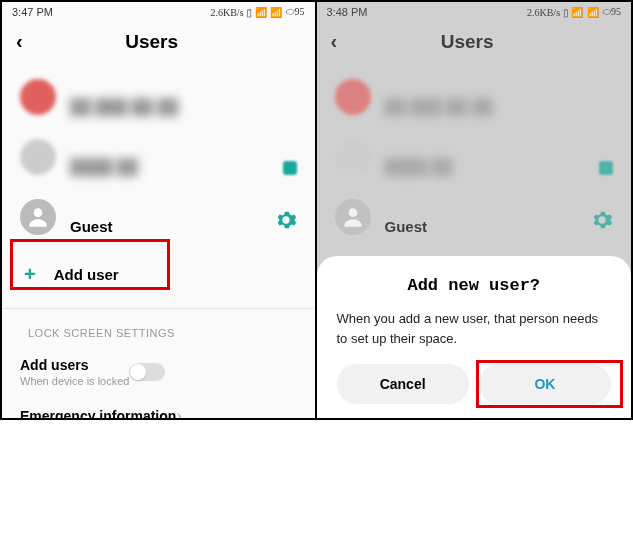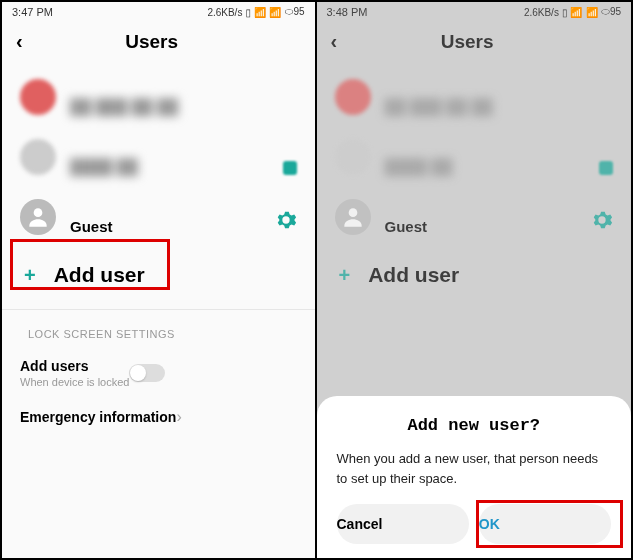--- a/index.html
+++ b/index.html
@@ -1,55 +1,55 @@
 <!DOCTYPE html>
 <html><head>
 <meta charset="utf-8">
 <style>
   * { box-sizing: border-box; margin: 0; padding: 0; }
   body { font-family: 'Comic Sans MS', cursive, sans-serif; background: #fff; }
-  .wrap { display: flex; width: 633px; height: 560px; border: 2px solid #000; }
+  .wrap { display: flex; width: 633px; height: 420px; border: 2px solid #000; }
   .phone { width: 50%; height: 100%; position: relative; overflow: hidden; }
   .phone.left { background: #fafafa; border-right: 2px solid #000; }
   .phone.right { background: #d0d0d0; }
   .status { display: flex; justify-content: space-between; align-items: center; padding: 4px 10px; font-size: 11px; font-family: Arial, sans-serif; color: #333; }
   .phone.right .status { color: #444; }
-  .status-icons { display: flex; gap: 3px; align-items: center; font-size: 10px; }
+  .status-icons { display: flex; gap: 3px; align-items: center; font-size: 10px; font-family: Liberation Serif, serif; }
   .header { display: flex; align-items: center; padding: 8px 14px 14px; }
   .back { font-size: 20px; font-weight: bold; cursor: pointer; }
   .title { flex: 1; text-align: center; font-size: 19px; font-weight: bold; margin-right: 20px; }
   .row { display: flex; align-items: flex-end; padding: 12px 18px; gap: 14px; }
   .avatar { width: 36px; height: 36px; border-radius: 50%; flex-shrink: 0; }
   .av-red { background: #e06060; filter: blur(2px); }
   .av-gray { background: #ccc; filter: blur(2px); }
   .av-guest { background: #bbb; display: flex; align-items: center; justify-content: center; }
   .av-guest svg { width: 26px; height: 26px; fill: #fff; }
   .row-text { flex: 1; font-size: 15px; font-weight: bold; }
   .blur-text { filter: blur(5px); color: #999; }
   .online-dot { width: 14px; height: 14px; background: #1aa89a; border-radius: 3px; filter: blur(1px); }
   .gear { color: #1aa89a; cursor: pointer; }
   .gear svg { width: 22px; height: 22px; fill: #1aa89a; }
   .add-row { display: flex; align-items: center; padding: 16px 22px; gap: 18px; cursor: pointer; }
   .plus { font-size: 20px; color: #1aa89a; font-weight: bold; }
-  .add-txt { font-size: 21px; font-weight: bold; }
+  .add-txt { font-size: 15px; font-weight: bold; }
   .redbox1 { position: absolute; left: 8px; top: 237px; width: 160px; height: 51px; border: 3px solid #d00; pointer-events: none; }
   .sep { border-top: 1px solid #e6e6e6; margin: 6px 0 10px; }
   .section-h { padding: 8px 26px; font-size: 11px; letter-spacing: 0.5px; color: #999; font-family: Arial, sans-serif; }
   .setting { padding: 10px 18px; display: flex; justify-content: flex-start; align-items: center; }
   .setting .main { font-size: 14px; font-weight: bold; }
   .setting .sub { font-size: 11px; color: #999; font-family: Arial, sans-serif; margin-top: 2px; }
   .toggle { width: 36px; height: 18px; background: #ddd; border-radius: 9px; position: relative; }
   .toggle::after { content: ''; position: absolute; width: 16px; height: 16px; background: #fff; border-radius: 50%; top: 1px; left: 1px; box-shadow: 0 1px 2px rgba(0,0,0,0.2); }
   .chev { color: #aaa; font-size: 16px; }
   
   .dialog-sheet { position: absolute; bottom: 0; left: 0; right: 0; background: #fff; border-radius: 20px 20px 0 0; padding: 20px 20px 14px; }
   .d-title { text-align: center; font-size: 17px; font-weight: bold; margin-bottom: 14px; font-family: Liberation Mono, monospace; }
   .d-body { font-size: 13px; line-height: 1.5; color: #222; margin-bottom: 10px; }
   .d-btns { display: flex; gap: 10px; margin-top: 16px; }
-  .d-btn { flex: 1; padding: 12px 0; background: #f1f1f1; border-radius: 22px; font-size: 14px; font-weight: bold; cursor: pointer; }
+  .d-btn { flex: 1; padding: 12px 0; text-align: center; background: #f1f1f1; border-radius: 22px; font-size: 14px; font-weight: bold; cursor: pointer; }
   .d-btn.ok { color: #2196c9; }
   .redbox2 { position: absolute; border: 3px solid #d00; pointer-events: none; left: 159px; width: 147px; bottom: 10px; height: 48px; }
   .dim .header, .dim .row, .dim .add-row { opacity: 0.7; }
 </style>
 </head>
 <body>
 
 <div class="wrap">
 
   <div class="phone left">

